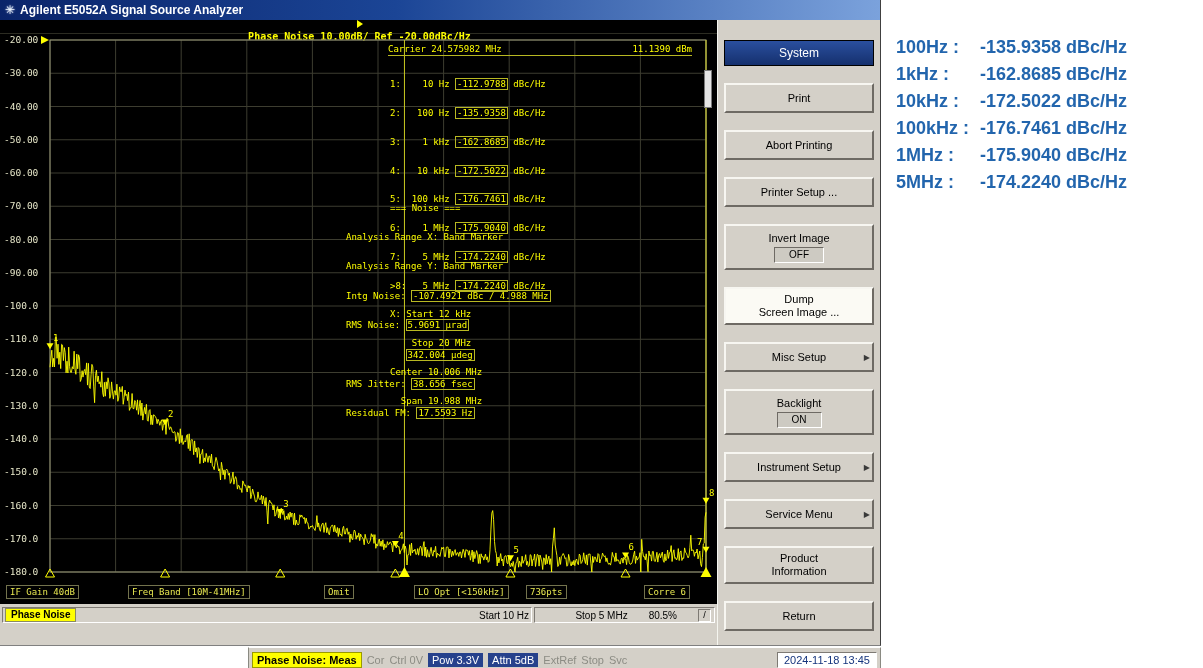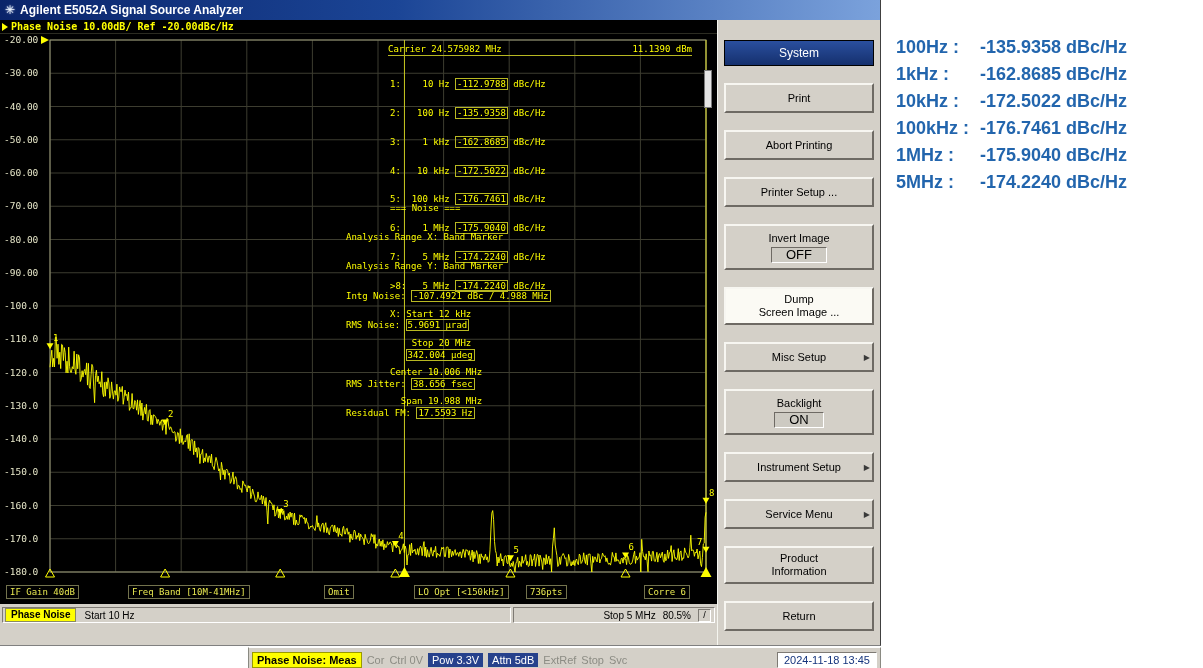--- a/index.html
+++ b/index.html
@@ -15,21 +15,21 @@
   .app-icon { color:#e8f2ff; font-size:12px; line-height:12px; text-shadow:0 0 2px #fff; }
   .title-text { color:#fff; font-weight:bold; font-size:12px; white-space:nowrap; }
 
   .content { position:absolute; left:0; top:20px; right:0; bottom:0; display:flex; }
   .display-col { position:relative; width:717px; }
 
   
   .display { position:relative; width:717px; height:584px; background:#000; overflow:hidden; }
   .trace-label-row { height:14px; display:flex; align-items:center; gap:3px; padding-left:2px;
                      color:#ffff00; font:bold 10px "DejaVu Sans Mono", monospace;
-                     border-bottom:1px solid #2c2c22; }
+                     border-bottom:1px solid #2c2c22;flex-direction:column; }
   .active-trace-icon { width:0; height:0; border-left:6px solid #ffff00;
                        border-top:4px solid transparent; border-bottom:4px solid transparent; }
   #plot-svg { position:absolute; left:0; top:14px; }
 
   .readouts { position:absolute; left:0; top:14px; width:715px; height:552px;
               font:9px "DejaVu Sans Mono", monospace; color:#ffff00; pointer-events:none; }
   .carrier-row { position:absolute; left:388px; top:10px; width:304px; display:flex;
                  justify-content:space-between; border-bottom:1px solid #b8b822; padding-bottom:1px; }
   .marker-block { position:absolute; left:390px; top:27px; line-height:9.6px; white-space:pre; }
   .noise-block  { position:absolute; left:346px; top:150px; line-height:9.8px; white-space:pre; }
@@ -41,42 +41,42 @@
 
   .footer-row { position:absolute; left:0; top:564px; height:18px; width:715px; }
   .fchip { position:absolute; top:1px; font:9px "DejaVu Sans Mono", monospace; color:#e8e850;
            border:1px solid #73734d; background:#000; padding:1px 3px; white-space:nowrap; }
 
   
   .meas-bar { position:absolute; left:0; top:586px; width:717px; height:18px; background:#d4d0c8;
               display:flex; align-items:stretch; gap:2px; padding:1px 2px; font-size:10px; color:#000; }
   .sunken { border-top:1px solid #7e7a74; border-left:1px solid #7e7a74;
             border-bottom:1px solid #fff; border-right:1px solid #fff; }
-  .meas-left { flex:1; display:flex; align-items:center; gap:8px; padding:0 2px; }
+  .meas-left { flex:1; display:flex; align-items:center; gap:20px; padding:0 2px;justify-content:space-between; }
   .mode-chip { background:#ffff00; border:1px solid #8a8a60; font-weight:bold; font-size:10px;
                padding:0 5px; line-height:12px; }
-  .meas-right { width:202px; display:flex; align-items:center; gap:7px; justify-content:flex-end;
+  .meas-right { width:181px; display:flex; align-items:center; gap:21px; justify-content:flex-end;
                 padding:0 3px; }
   .spinner-box { width:13px; text-align:center; font-size:9px; line-height:11px; background:#d4d0c8; }
 
   
   .softkeys { flex:1; background:#d4d0c8; border-left:1px solid #f5f5ef; padding:20px 6px 6px;
               display:flex; flex-direction:column; gap:17px; }
   .sk-header { height:26px; background:linear-gradient(180deg,#2a4f9e,#15306e); color:#fff;
                display:flex; align-items:center; justify-content:center; font-size:12px;
                border:1px solid #000; }
   .sk-btn { position:relative; background:#d4d0c8; color:#000; font-size:11px; 
             display:flex; flex-direction:column; align-items:center; justify-content:center;
             border-top:2px solid #f7f6f1; border-left:2px solid #f7f6f1;
             border-bottom:2px solid #6e6a64; border-right:2px solid #6e6a64; padding:1px 3px; }
   .sk-btn.single { height:30px; }
   .sk-btn.state  { height:46px; gap:3px; }
   .sk-btn.twoline{ height:38px; line-height:13px; }
   .sk-btn.selected { background:#fbfaf4; }
-  .sk-state-box { background:#cdcac2; padding:0 14px; font-size:13px; line-height:14px;
+  .sk-state-box { background:#cdcac2; padding:0 14px; font-size:10px; line-height:14px;
                   border-top:1px solid #6e6a64; border-left:1px solid #6e6a64;
                   border-bottom:1px solid #fff; border-right:1px solid #fff; }
   .sk-arrow { position:absolute; right:2px; top:50%; transform:translateY(-50%);
               font-size:8px; color:#3a3a3a; }
 
   
   .statusbar { position:absolute; left:248px; top:647px; width:633px; height:21px;
                background:#d4d0c8; border:1px solid #8a8a82; border-top-color:#fff;
                display:flex; align-items:center; gap:5px; padding:12px 3px; font-size:11px; }
   .sb-yellow { background:#ffff00; color:#000; font-weight:bold; padding:1px 4px;

